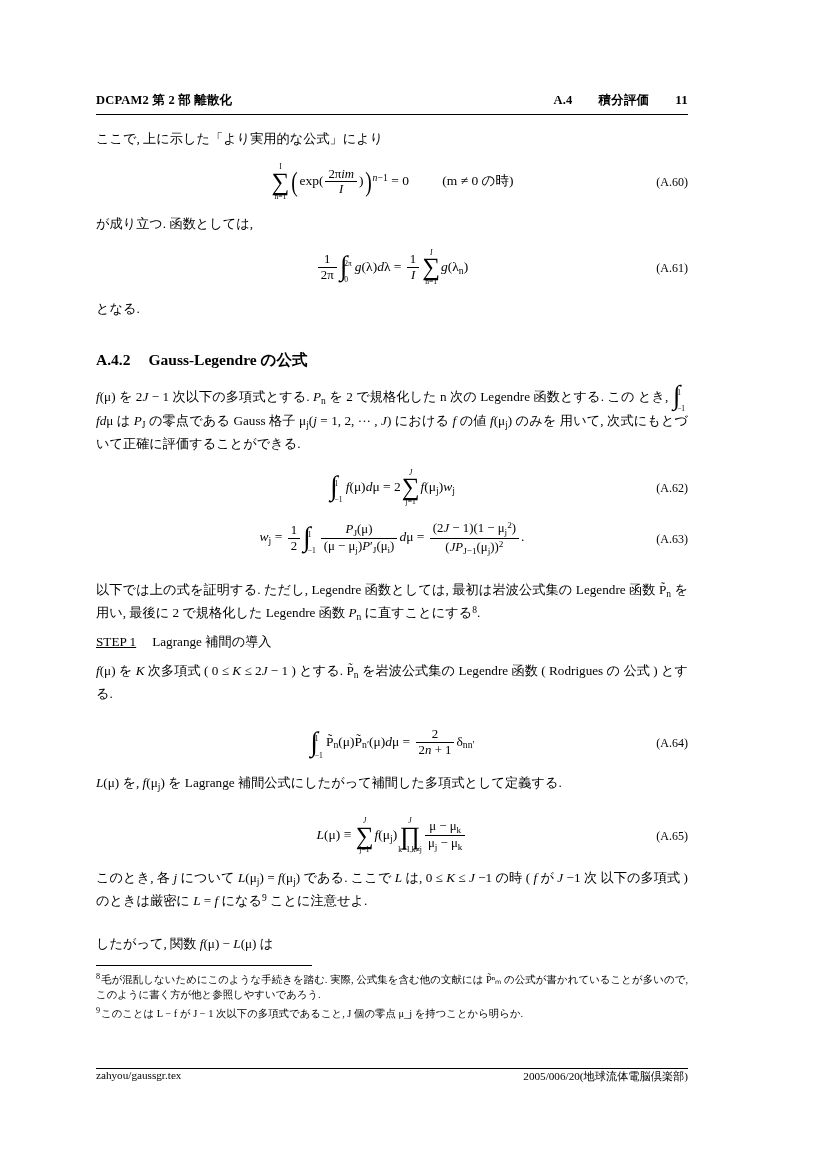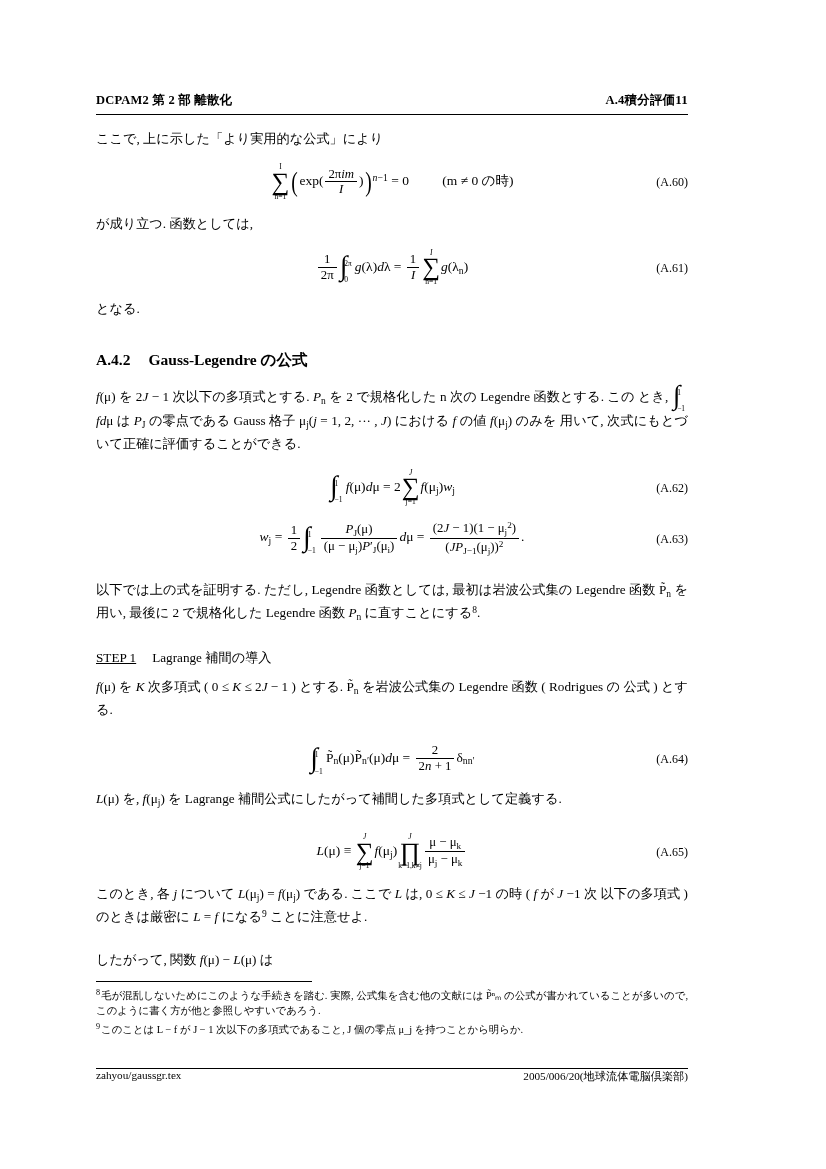--- a/index.html
+++ b/index.html
@@ -36,20 +36,21 @@
     justify-content: space-between;
     align-items: baseline;
     font-weight: bold;
     font-size: 12.5px;
     letter-spacing: 0.2px;
     padding-bottom: 5px;
     border-bottom: 1.1px solid #000;
   }
   .runhead .right {
     display: flex;
+    gap: 26px;
     align-items: baseline;
     margin-left: 32px;
   }
   .runhead .pageno { font-size: 13px; }
 
   
   p.tx {
     font-size: 13.2px;
     line-height: 1.62;
     margin: 13px 0 0 0;
@@ -137,21 +138,21 @@
     transform: scaleX(0.72);
   }
   .stretch-p {
     display: inline-block;
     vertical-align: middle;
     font-size: 1em;
   }
 
   
   .step {
-    margin-top: 24px;
+    margin-top: 8px;
     font-size: 13.2px;
   }
   .step .lbl {
     text-decoration: underline;
     margin-right: 16px;
   }
 
   
   .fnrule {
     width: 216px;

